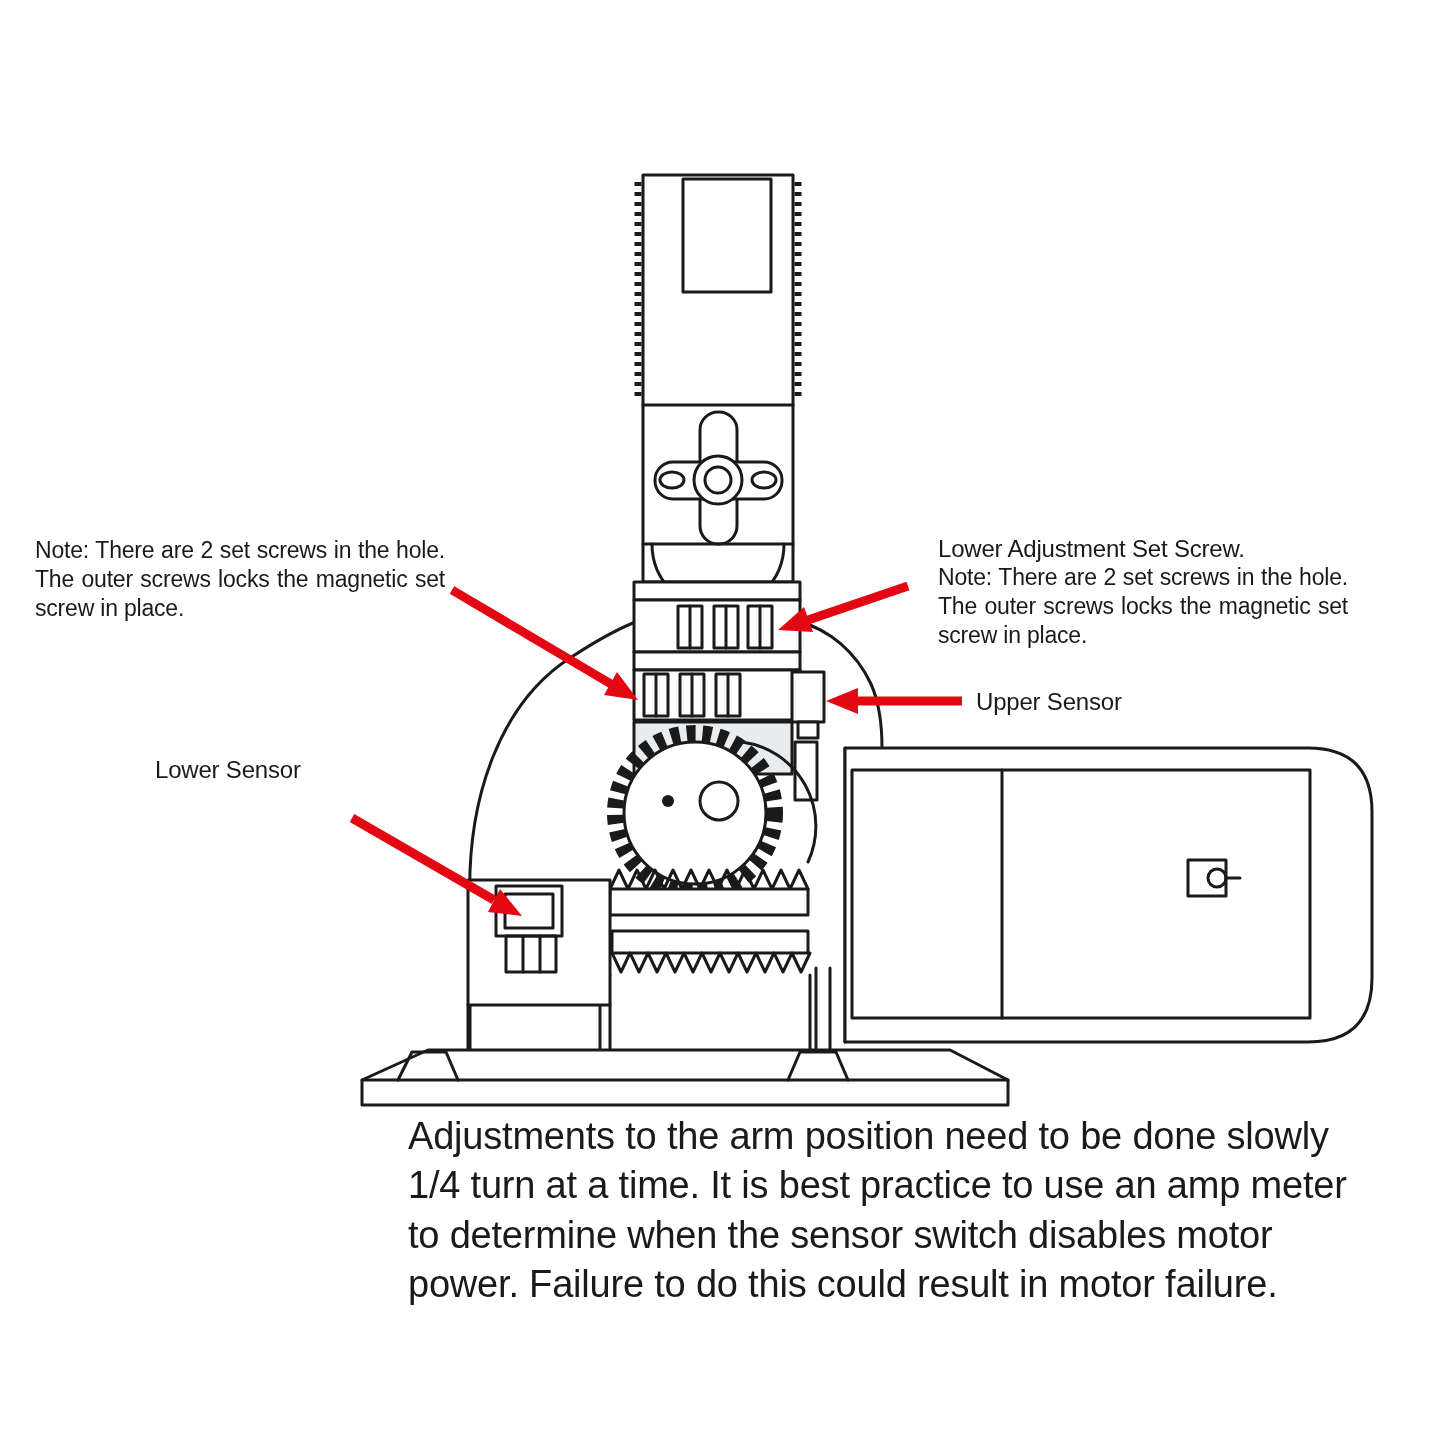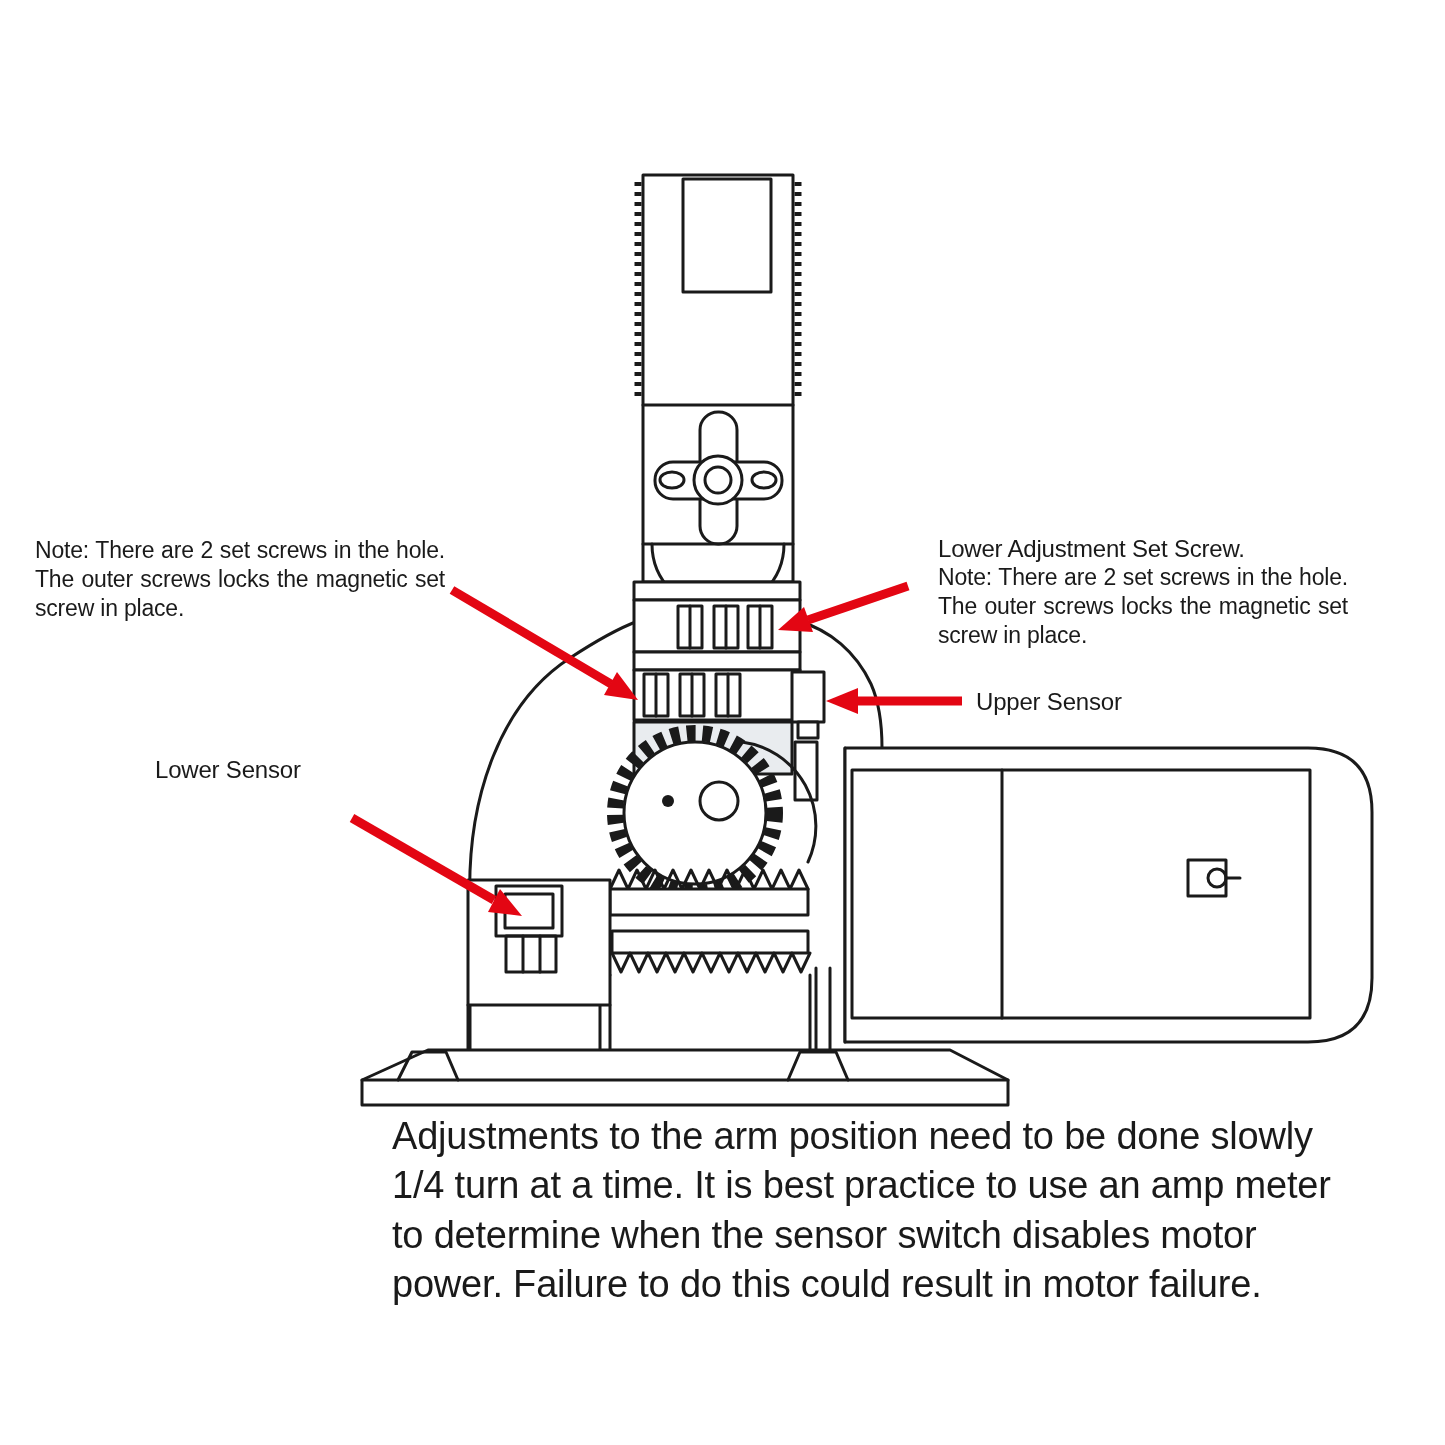--- a/index.html
+++ b/index.html
@@ -8,21 +8,21 @@
     font-family:"Liberation Sans","DejaVu Sans",sans-serif;
     color:#1a1a1a;position:relative;overflow:hidden;
   }
   .canvas{position:absolute;inset:0;width:1445px;height:1445px}
   svg.diagram{position:absolute;left:0;top:0;width:1445px;height:1445px}
   .label{position:absolute}
   .label-title{font-size:24px;line-height:1.22;letter-spacing:-0.2px}
   .label-note{font-size:23px;text-align:justify;line-height:1.26;letter-spacing:-0.2px}
   .sensor-label{position:absolute;font-size:24px;letter-spacing:-0.2px}
   .footer{
-    position:absolute;left:392px;top:1112px;width:975px;
+    position:absolute;left:408px;top:1112px;width:975px;
     font-size:38px;line-height:1.3;letter-spacing:-0.2px;
   }
 </style>
 </head>
 <body>
 
 <div class="canvas">
 
   <svg class="diagram" viewBox="0 0 1445 1445" aria-hidden="true">
 

